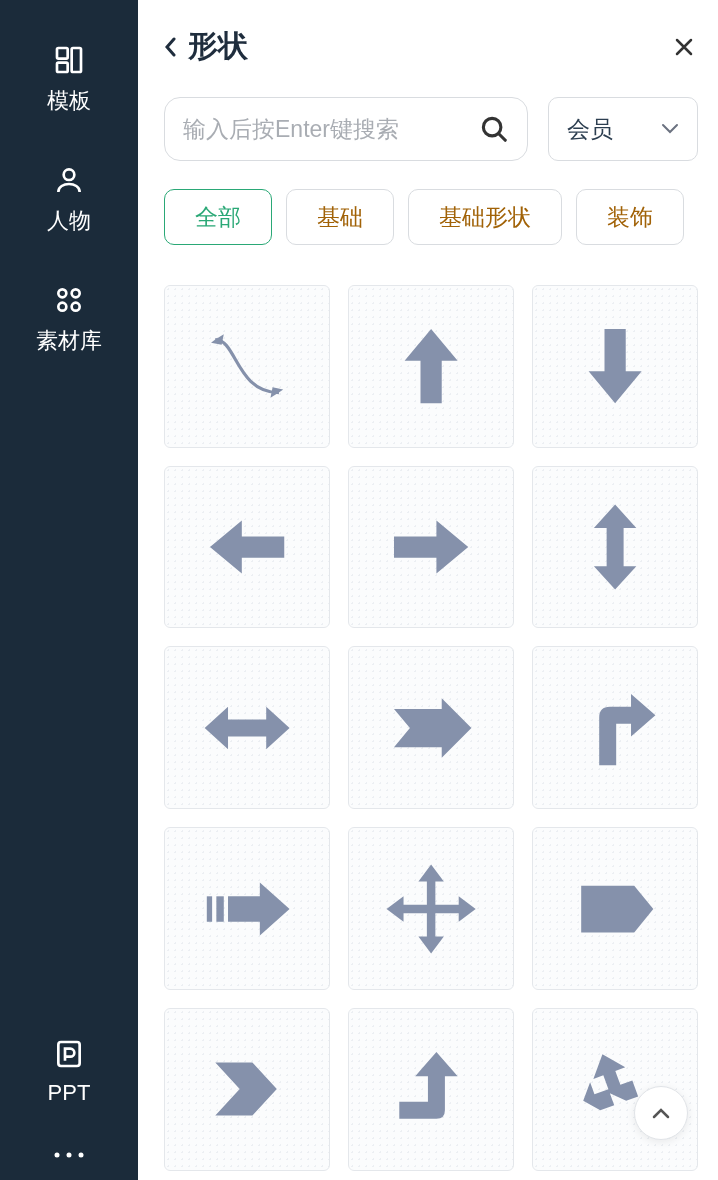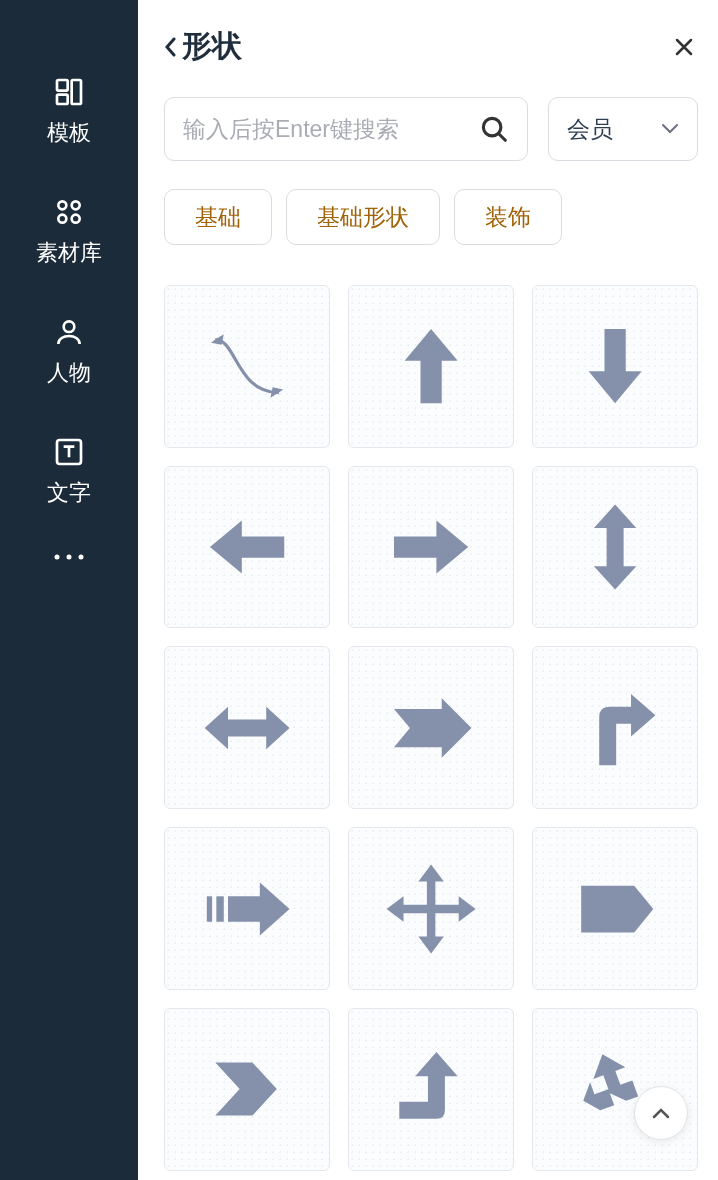--- a/index.html
+++ b/index.html
@@ -1,29 +1,29 @@
 <!DOCTYPE html>
 <html><head>
 <meta charset="utf-8">
 <style>
 *{margin:0;padding:0;box-sizing:border-box;font-family:-apple-system,BlinkMacSystemFont,"Segoe UI",sans-serif}
 body{width:718px;height:1180px;display:flex;overflow:hidden;background:#fff}
-.sidebar{width:138px;background:#1b2b3a;display:flex;flex-direction:column;padding-top:52px;flex-shrink:0}
+.sidebar{width:138px;background:#1b2b3a;display:flex;flex-direction:column;padding-top:20px;flex-shrink:0}
 .nav-item{display:flex;flex-direction:column;align-items:center;padding:24px 0;cursor:pointer;color:#fff}
 .nav-item.bottom{margin-top:auto}
 .nav-icon{width:32px;height:32px;margin-bottom:10px;display:flex;align-items:center;justify-content:center}
 .nav-label{font-size:22px;color:#fff}
 .content{flex:1;display:flex;flex-direction:column;padding:26px 20px 0 26px;overflow:hidden;position:relative}
 .header{display:flex;align-items:center;justify-content:space-between;margin-bottom:30px}
-.header-left{display:flex;align-items:center;gap:0}
+.header-left{display:flex;align-items:center;gap:6px}
 .back-arrow{width:18px;height:28px;display:flex;align-items:center;cursor:pointer}
 .title{font-size:30px;font-weight:700;color:#1f2d3d}
 .close-btn{width:28px;height:28px;display:flex;align-items:center;justify-content:center;cursor:pointer}
 .search-row{display:flex;gap:20px;margin-bottom:28px}
-.search-box{flex:1;height:64px;border:1px solid #d9dce0;border-radius:10px;display:flex;align-items:center;padding:0 18px}
+.search-box{flex:1;height:64px;border:1px solid #d9dce0;border-radius:16px;display:flex;align-items:center;padding:0 18px}
 .search-input{flex:1;border:none;outline:none;font-size:23px;color:#333;background:transparent}
 .search-input::placeholder{color:#a9adb3}
 .search-icon{width:30px;height:30px;flex-shrink:0}
 .filter-dd{width:150px;height:64px;border:1px solid #d9dce0;border-radius:10px;display:flex;align-items:center;justify-content:space-between;padding:12px 18px;cursor:pointer}
 .filter-label{font-size:23px;color:#2c3e50}
 .chips{display:flex;flex-wrap:wrap;gap:14px;margin-bottom:40px}
 .chip{height:56px;padding:0 30px;border:1px solid #d9dce0;border-radius:10px;display:flex;align-items:center;font-size:23px;color:#a16207;cursor:pointer}
 .chip.active{border-color:#2aa876;color:#2aa876}
 .grid{display:grid;grid-template-columns:repeat(3,1fr);gap:18px;overflow-y:auto;padding-bottom:20px}
 .shape-tile{aspect-ratio:1.02;border:1px solid #e4e7eb;border-radius:6px;display:flex;align-items:center;justify-content:center;cursor:pointer;background-image:radial-gradient(circle,#eceff3 1px,transparent 1px);background-size:7px 7px;background-color:#fbfcfd}
@@ -41,45 +41,45 @@
           <rect x="3" y="3" width="8" height="8" rx="1"></rect>
           <rect x="14" y="3" width="7" height="18" rx="1"></rect>
           <rect x="3" y="14" width="8" height="7" rx="1"></rect>
         </svg>
     </div>
     <span class="nav-label">模板</span>
   </div>
   <div class="nav-item">
     <div class="nav-icon">
       <svg viewBox="0 0 24 24" fill="none" stroke="#fff" stroke-width="2">
+          <circle cx="12" cy="8" r="4"></circle>
+          <path d="M4 21c0-4 4-6 8-6s8 2 8 6"></path>
+        </svg>
+    </div>
+    <span class="nav-label">人物</span>
+  </div>
+  <div class="nav-item">
+    <div class="nav-icon">
+      <svg viewBox="0 0 24 24" fill="none" stroke="#fff" stroke-width="2">
           <circle cx="7" cy="7" r="3"></circle>
           <circle cx="17" cy="7" r="3"></circle>
           <circle cx="7" cy="17" r="3"></circle>
           <circle cx="17" cy="17" r="3"></circle>
         </svg>
     </div>
     <span class="nav-label">素材库</span>
   </div>
-  <div class="nav-item">
-    <div class="nav-icon">
-      <svg viewBox="0 0 24 24" fill="none" stroke="#fff" stroke-width="2">
-          <circle cx="12" cy="8" r="4"></circle>
-          <path d="M4 21c0-4 4-6 8-6s8 2 8 6"></path>
-        </svg>
-    </div>
-    <span class="nav-label">人物</span>
-  </div>
-  <div class="nav-item">
-    <div class="nav-icon">
-      <svg viewBox="0 0 24 24" fill="none" stroke="#fff" stroke-width="2">
-          <rect x="3" y="3" width="18" height="18" rx="2"></rect>
-          <path d="M8 8h8M12 8v8"></path>
-        </svg>
-    </div>
-    <span class="nav-label">文字</span>
+  <div class="nav-item bottom">
+    <div class="nav-icon">
+      <svg viewBox="0 0 24 24" fill="none" stroke="#fff" stroke-width="2">
+          <rect x="4" y="3" width="16" height="18" rx="2"></rect>
+          <path d="M9 8h4a3 3 0 010 6H9V8zm0 6v3"></path>
+        </svg>
+    </div>
+    <span class="nav-label">PPT</span>
   </div>
   <div class="dots-more">
     <svg width="36" height="10" viewBox="0 0 36 10">
         <circle cx="6" cy="5" r="2.5" fill="#fff"></circle>
         <circle cx="18" cy="5" r="2.5" fill="#fff"></circle>
         <circle cx="30" cy="5" r="2.5" fill="#fff"></circle>
       </svg>
   </div>
 </div>
 
@@ -114,20 +114,21 @@
       <span class="filter-label">会员</span>
       <span>
         <svg width="18" height="12" viewBox="0 0 18 12">
             <path d="M2 3l7 7 7-7" stroke="#6b7280" stroke-width="2" fill="none" stroke-linecap="round"></path>
           </svg>
       </span>
     </div>
   </div>
 
   <div class="chips">
+    <div class="chip active">全部</div>
     <div class="chip">基础</div>
     <div class="chip">基础形状</div>
     <div class="chip">装饰</div>
   </div>
 
   <div class="grid" id="shape-grid">
       <div class="shape-tile">
         <svg viewBox="0 0 100 100">
           <path d="M20 25 C40 25 40 75 80 75" stroke="#8591ab" stroke-width="3" fill="none"></path>
           <path d="M20 25l8-5-2 10-10-2z" fill="#8591ab"></path>

